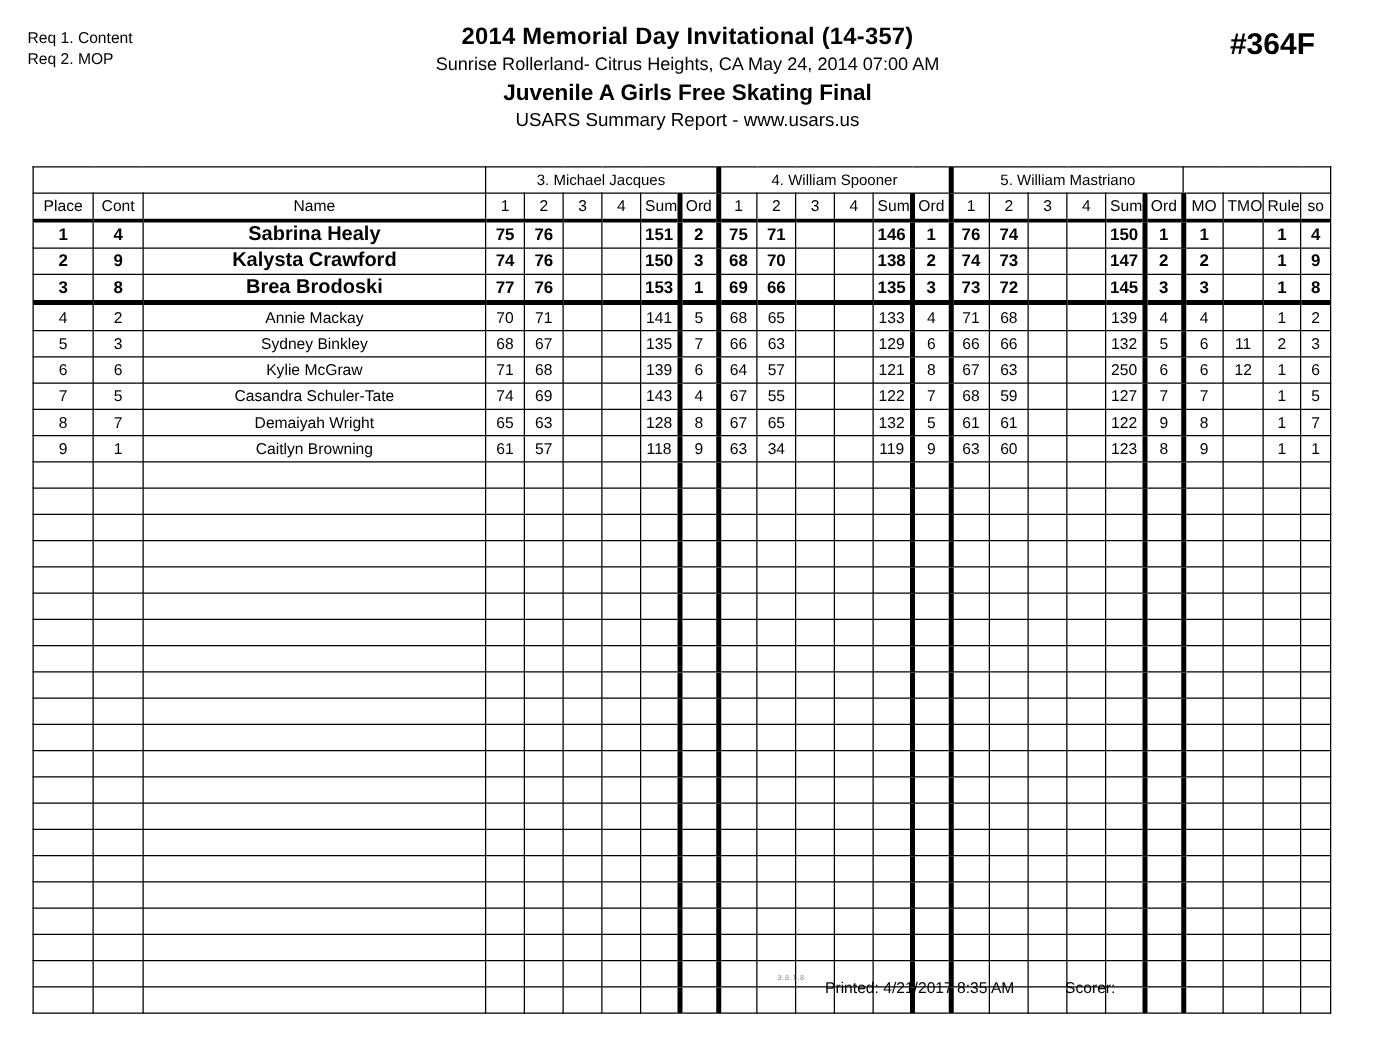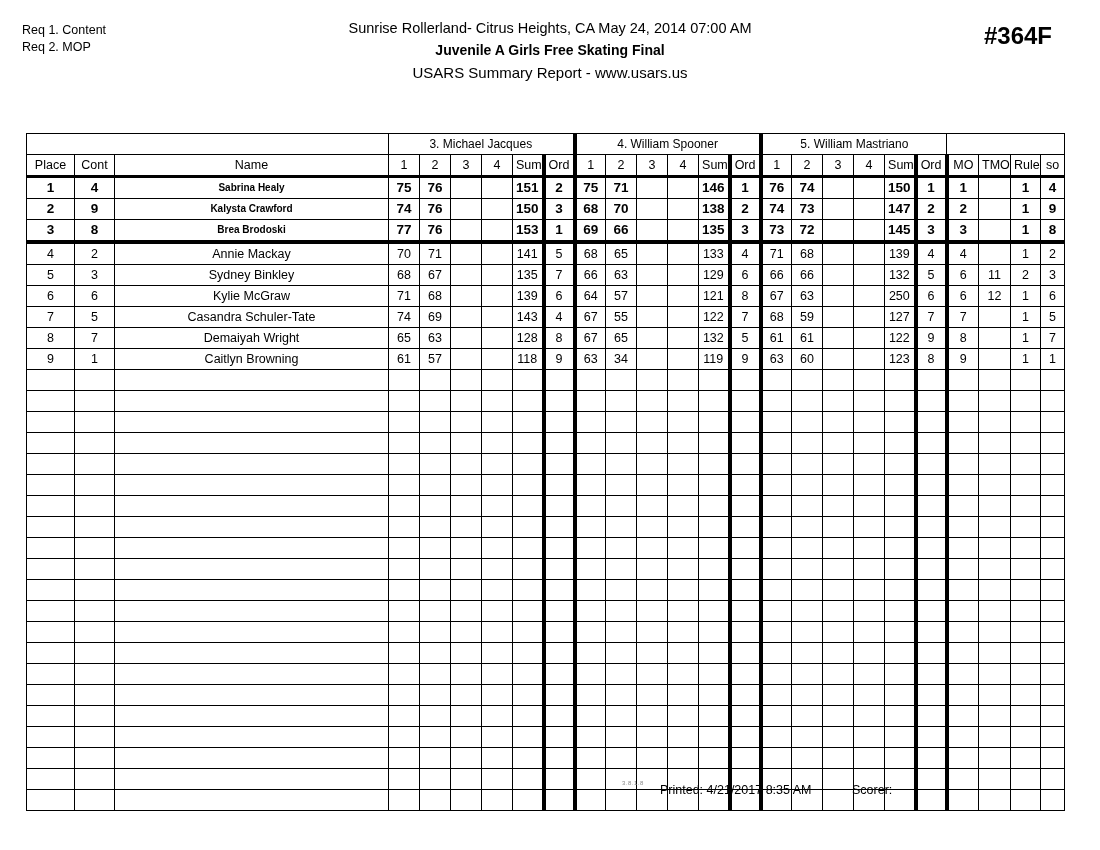--- a/index.html
+++ b/index.html
@@ -14,21 +14,21 @@
   .page{position:relative;width:1100px;height:787px;}
 
   
   .reqs{position:absolute;left:22px;top:22px;font-size:12.5px;line-height:17px;}
   .reqs div{white-space:pre;}
 
   
   .header{position:absolute;left:0;right:0;top:18px;text-align:center;}
   .h-title{font-size:19px;font-weight:bold;letter-spacing:0.2px;line-height:24px;}
   .h-venue{font-size:14.5px;font-weight:normal;line-height:20px;}
-  .h-event{font-size:14px;font-weight:bold;line-height:24px;}
+  .h-event{font-size:18px;font-weight:bold;line-height:24px;}
   .h-report{font-size:15px;font-weight:normal;line-height:22px;}
 
   
   .code{position:absolute;right:48px;top:22px;font-size:24px;font-weight:bold;}
 
   
   .tbl-wrap{position:absolute;left:26px;top:133px;width:1012px;}
   table.sheet{border-collapse:collapse;table-layout:fixed;width:1012px;
               font-size:12.5px;padding-left:34px;}
   table.sheet td,table.sheet th{
@@ -52,21 +52,21 @@
 
   
   .tl{border-left:4px solid #000 !important;}
   .tr{border-right:4px solid #000 !important;}
 
   
   tr.colhdr th{border-bottom:3px solid #000;}
 
   
   tr.medal td{font-weight:bold;font-size:13.5px;}
-  tr.medal td.left{font-size:10px;}
+  tr.medal td.left{font-size:16px;}
   tr.cutline td{border-bottom:4px solid #000 !important;}
 
   td.ord{font-weight:bold;}
 
   
   .footer{position:absolute;left:0;top:782px;width:1100px;font-size:12.5px;}
   .f-ver{position:absolute;left:622px;top:-2px;font-size:6px;color:#8a8a8a;letter-spacing:0.5px;}
   .f-printed{position:absolute;left:660px;top:1px;}
   .f-scorer{position:absolute;left:852px;top:1px;}
 </style>
@@ -74,20 +74,21 @@
 <body>
 
 <div class="page">
 
   <div class="reqs">
     <div>Req 1. Content</div>
     <div>Req 2. MOP</div>
   </div>
 
   <div class="header">
+    <div class="h-title">2014  Memorial Day Invitational (14-357)</div>
     <div class="h-venue">Sunrise Rollerland- Citrus Heights, CA  May 24, 2014  07:00 AM</div>
     <div class="h-event">Juvenile A Girls Free Skating Final</div>
     <div class="h-report">USARS Summary Report - www.usars.us</div>
   </div>
 
   <div class="code">#364F</div>
 
   <div class="tbl-wrap">
     <table class="sheet">
       <colgroup>

